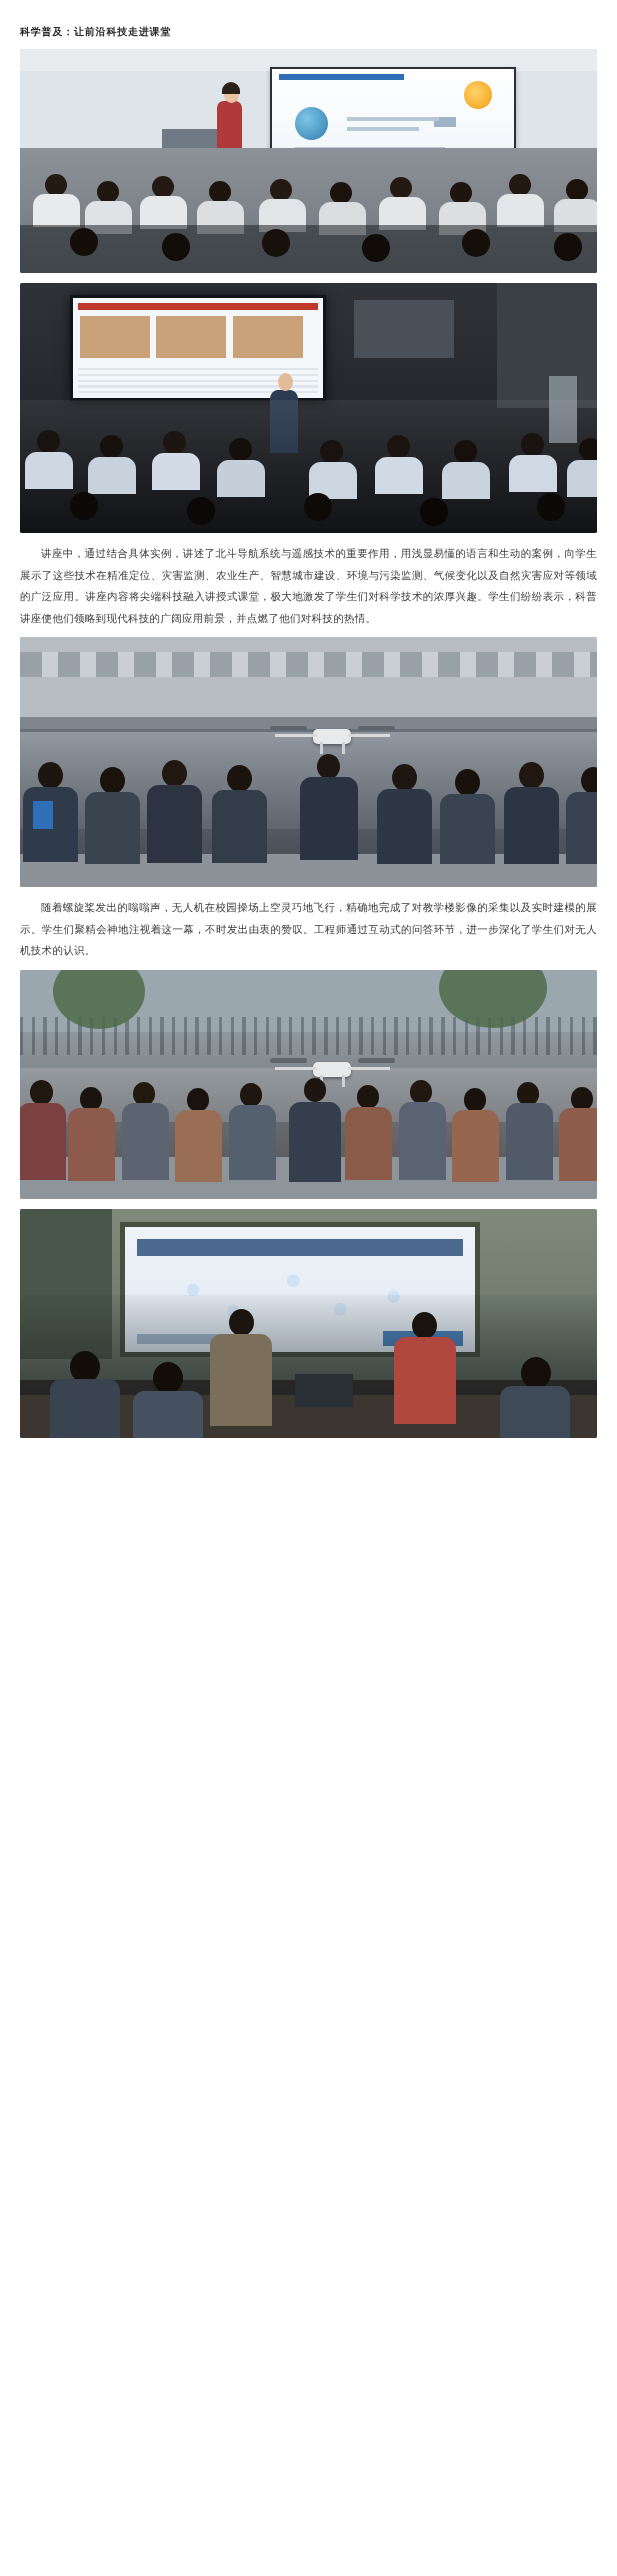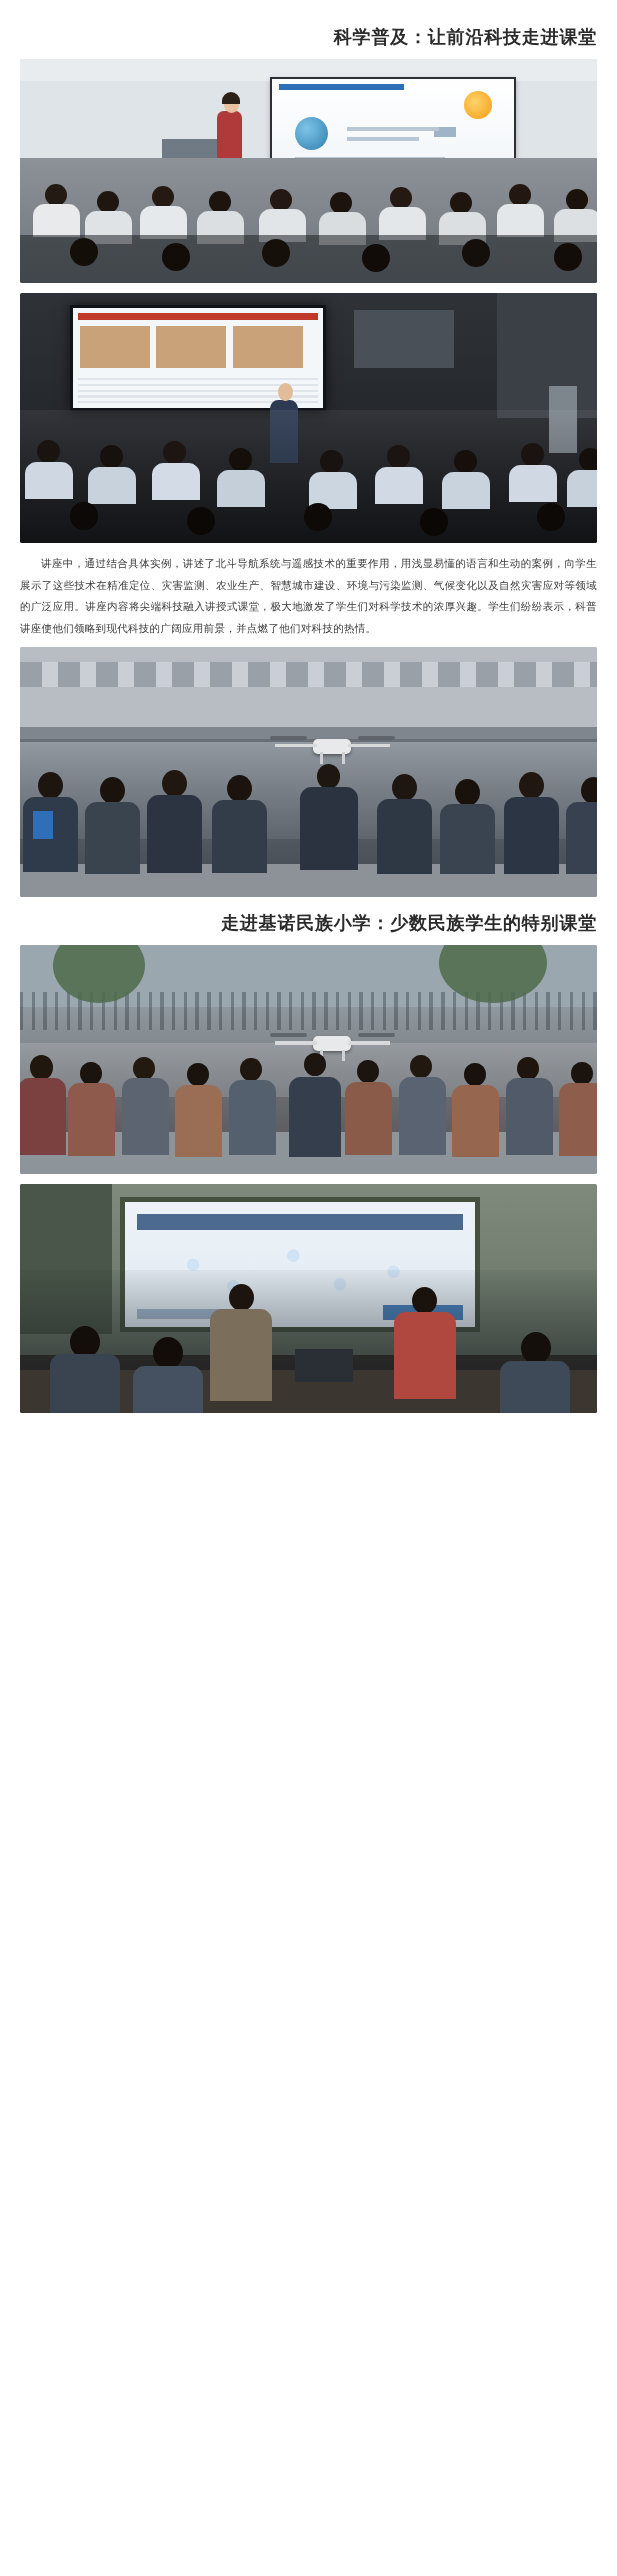--- a/index.html
+++ b/index.html
@@ -26,24 +26,24 @@
   p.body-text {
     font-size: 10.5px;
     line-height: 2.05;
     letter-spacing: 0.3px;
     color: #3a3a3a;
     text-align: justify;
     text-indent: 2em;
     margin: 0 0 8.3px 0;
   }
   h2.section-title {
-    font-size: 18px;
+    font-size: 10px;
     font-weight: bold;
     color: #2b2b2b;
-    text-align: right;
+    text-align: left;
     margin: 13.3px 0 10px 0;
     letter-spacing: 0.8px;
   }
   .quote-text {
     font-size: 10.5px;
     line-height: 2.05;
     letter-spacing: 0.3px;
     color: #3a3a3a;
     text-align: center;
     margin: 6.7px 0 3.3px 0;
@@ -272,22 +272,22 @@
       <div class="abs head" style="left:435px; top:132px; width:25px; height:27px; background:#19110c;"></div>
       <div class="abs shoulder" style="left:420px; top:157px; width:55px; height:70px; background:#3a4450;"></div>
       <div class="abs head" style="left:499px; top:125px; width:25px; height:27px; background:#1f1710;"></div>
       <div class="abs shoulder" style="left:484px; top:150px; width:55px; height:77px; background:#2c3543;"></div>
       <div class="abs head" style="left:561px; top:130px; width:25px; height:27px; background:#1a120d;"></div>
       <div class="abs shoulder" style="left:546px; top:155px; width:55px; height:72px; background:#374150;"></div>
       <div class="abs" style="left:13.3px; top:164px; width:20px; height:28px; background:#2e6fb7;"></div>
 
     </div>
 
-
-    <h2 class="section-title">走进基诺民族小学：少数民族学生的特别课堂</h2>
+    <p class="body-text">随着螺旋桨发出的嗡嗡声，无人机在校园操场上空灵巧地飞行，精确地完成了对教学楼影像的采集以及实时建模的展示。学生们聚精会神地注视着这一幕，不时发出由衷的赞叹。工程师通过互动式的问答环节，进一步深化了学生们对无人机技术的认识。</p>
+
 
     <div class="photo scene village">
       <div class="abs wallbg"></div>
       <div class="abs fence"></div>
       <div class="abs tree" style="left:33px; top:-16.7px; width:92px; height:75px;"></div>
       <div class="abs tree" style="right:50px; top:-22px; width:108px; height:80px;"></div>
       <div class="abs court"></div>
       <div class="abs kidband"></div>
       <div class="abs drone" style="left:250px; top:80px;">
         <div class="core"></div>

